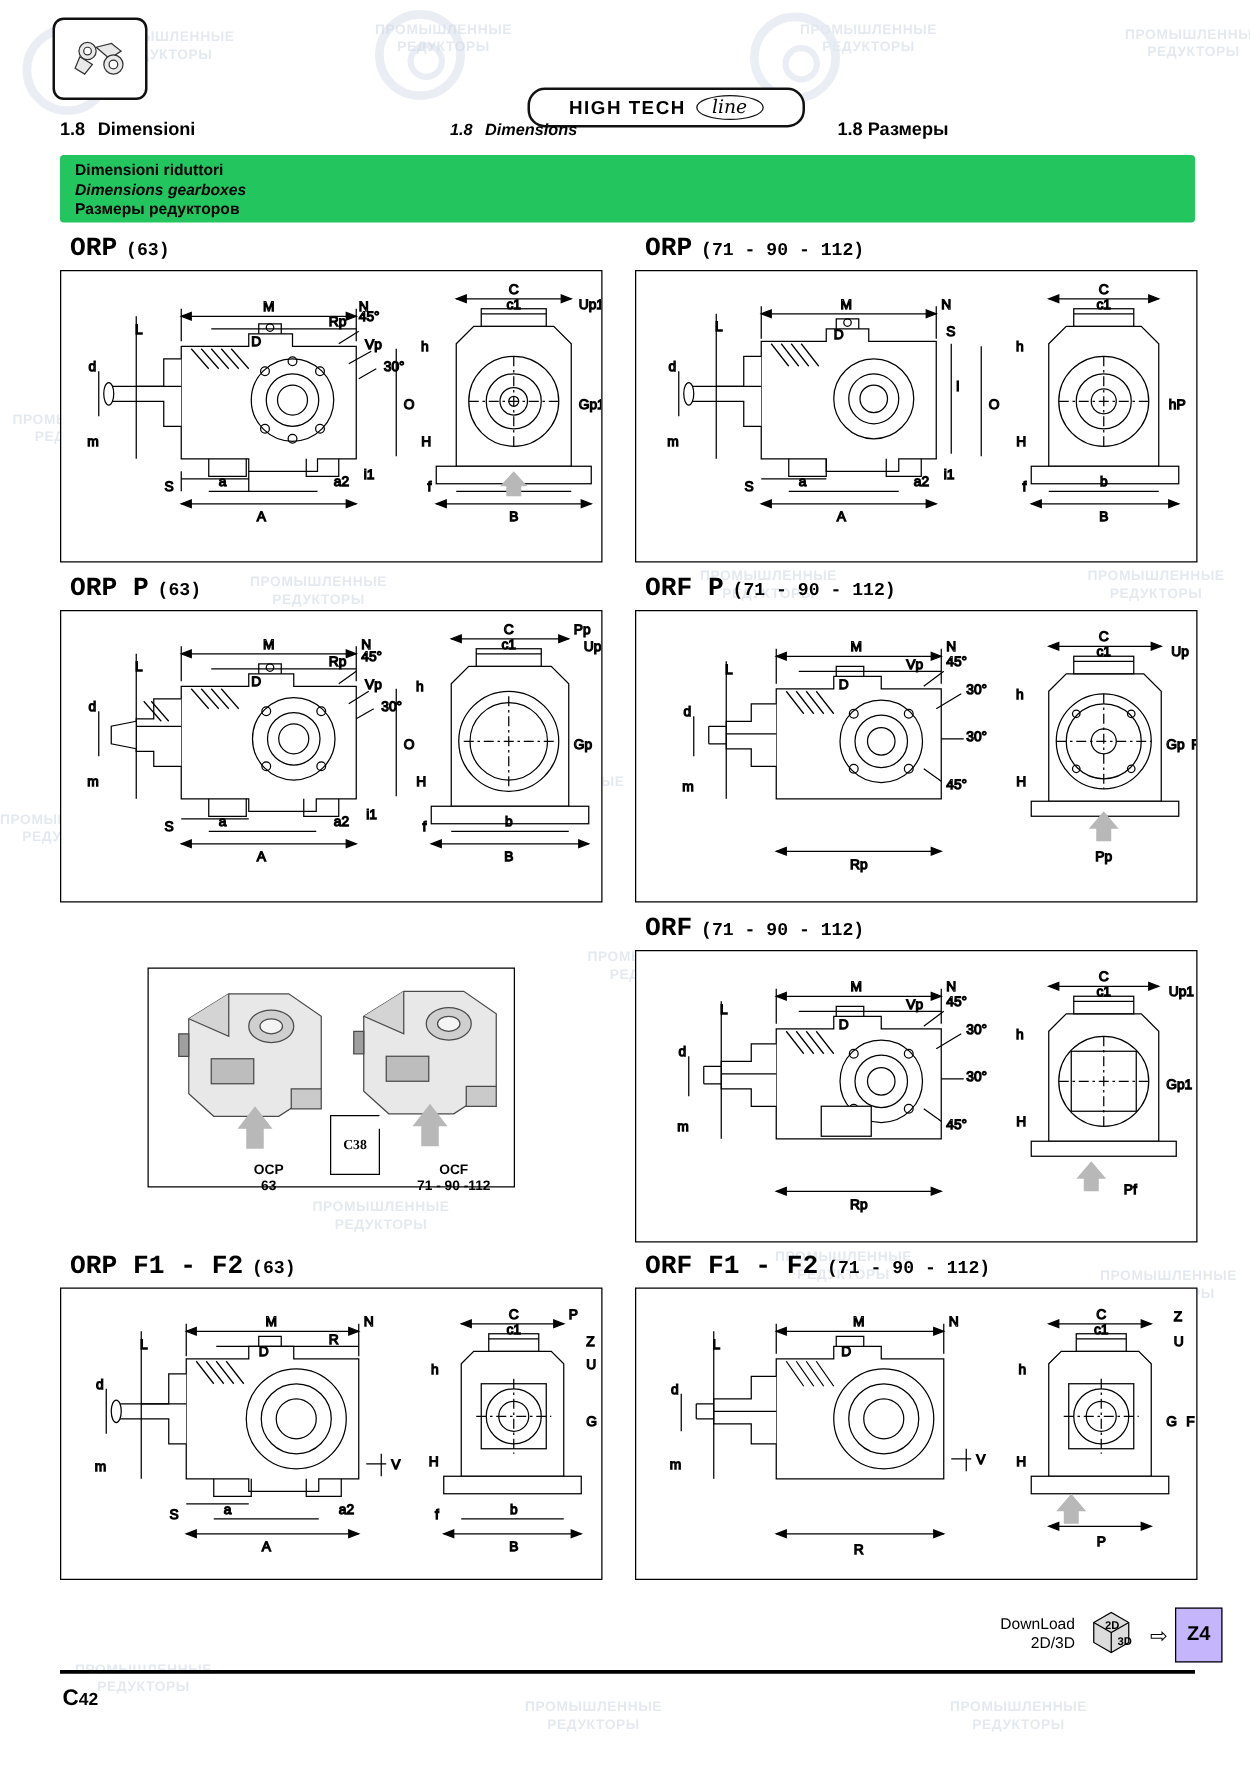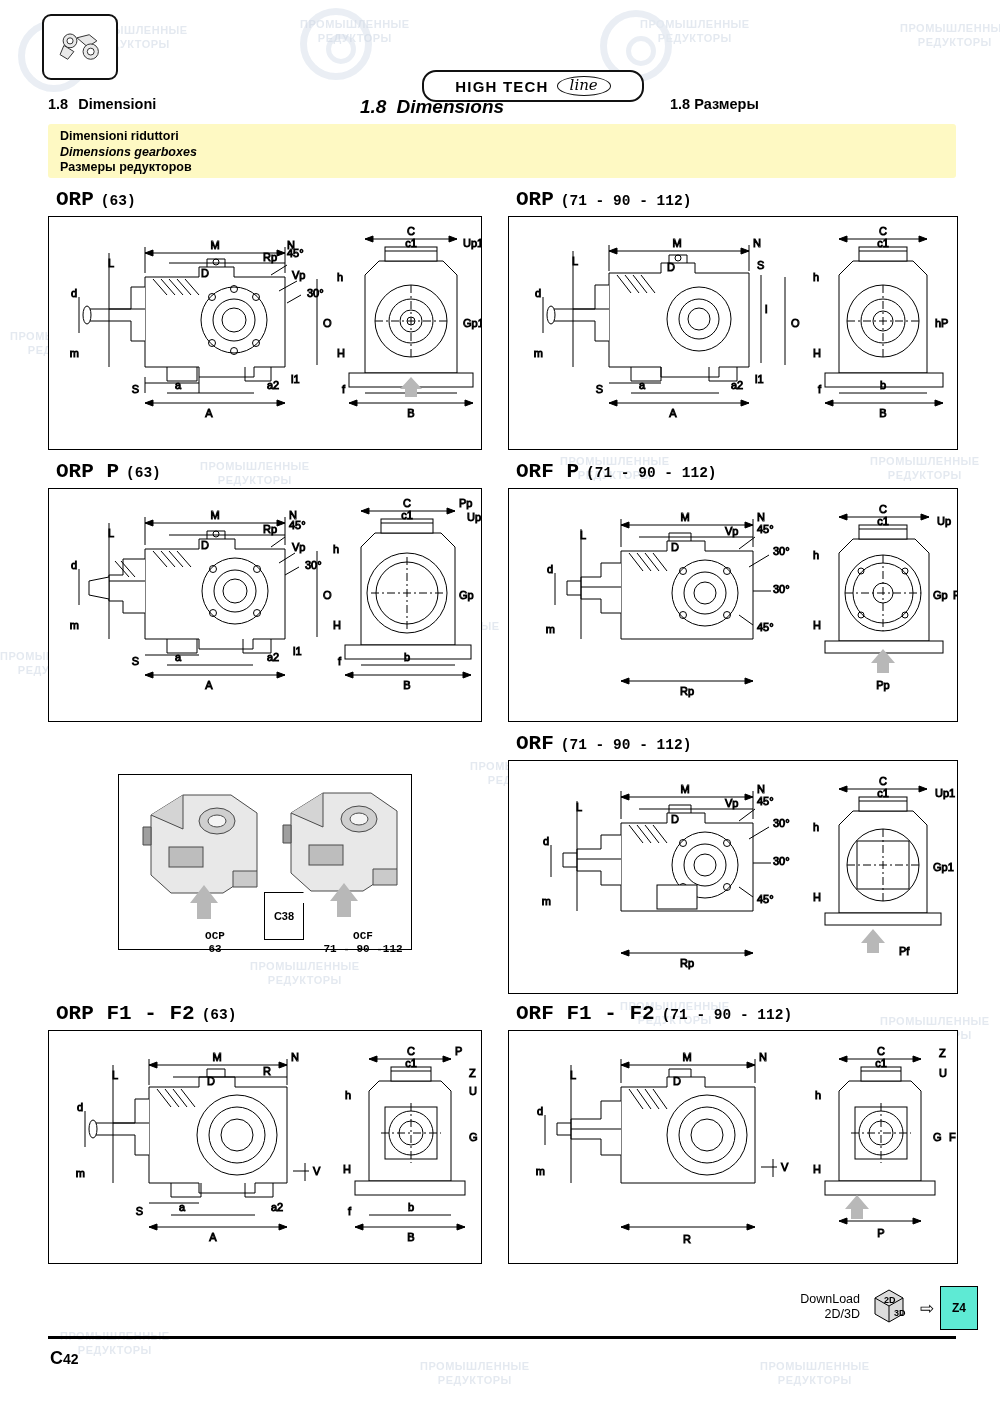--- a/index.html
+++ b/index.html
@@ -80,29 +80,29 @@
     padding:1px 12px;
     font-family:"DejaVu Serif",serif;
     font-style:italic;font-size:15px;
     line-height:1.05;
   }
 
   
   .sec-row{position:absolute;left:0;top:96px;width:916px;height:20px;}
   .sec-it{position:absolute;left:6px;top:0;font-size:14.5px;font-weight:bold;}
   .sec-it .num{margin-right:10px;}
-  .sec-en{position:absolute;left:318px;top:0;font-size:19px;font-weight:bold;font-style:italic;}
+  .sec-en{position:absolute;left:318px;top:0;font-size:13px;font-weight:bold;font-style:italic;}
   .sec-en .num{margin-right:10px;}
   .sec-ru{position:absolute;left:628px;top:0;font-size:14.5px;font-weight:bold;}
 
   
   .band{
     position:absolute;left:6px;top:124px;
     width:908px;height:54px;
-    background:#fef9c3;
+    background:#22c55e;
     border-radius:3px;
   }
   .band-left{
     position:absolute;left:12px;top:5px;
     font-size:12.5px;font-weight:bold;line-height:15.5px;
   }
   .band-left .it2{font-style:italic;}
   .band-right{
     position:absolute;right:16px;top:3px;
     font-size:31px;font-weight:bold;letter-spacing:.5px;
@@ -120,28 +120,28 @@
   }
   .tech-svg{position:absolute;left:0;top:0;width:100%;height:100%;}
 
   
   .photo-box{
     position:absolute;
     border:1px solid #000;background:#fff;
   }
   .pb-label{
     position:absolute;text-align:center;
-    font-size:11px;font-weight:bold;line-height:13px;font-family:Liberation Mono, monospace;
+    font-size:11px;font-weight:bold;line-height:13px;
   }
   .c38{
     position:absolute;
     width:38px;height:46px;
     border:1px solid #000;background:#fff;
     font-size:11px;font-weight:bold;
-    display:flex;align-items:center;justify-content:center;
+    display:flex;align-items:center;justify-content:center;font-family:Liberation Serif, serif;
   }
   .c38:before{
     content:"";position:absolute;right:-1px;top:-1px;
     border-width:0 0 11px 11px;border-style:solid;
     border-color:transparent transparent #fff transparent;
   }
 
   
   .dl{
     position:absolute;left:726px;top:1286px;width:190px;height:44px;
@@ -153,22 +153,22 @@
   .dl-cube{
     position:absolute;left:104px;top:0;width:42px;height:40px;
   }
   .dl-arrow{
     position:absolute;left:152px;top:12px;
     font-size:17px;
   }
   .dl-file{
     position:absolute;left:172px;top:0;
     width:36px;height:42px;
-    border:1px solid #000;background:#5eead4;
-    font-size:12px;font-weight:bold;
+    border:1px solid #000;background:#c4b5fd;
+    font-size:16px;font-weight:bold;
     display:flex;align-items:center;justify-content:center;
   }
 
   
   .footer-rule{
     position:absolute;left:6px;top:1336px;width:908px;height:3px;background:#000;
   }
   .folio{
     position:absolute;left:8px;top:1348px;
     font-size:18px;font-weight:bold;

